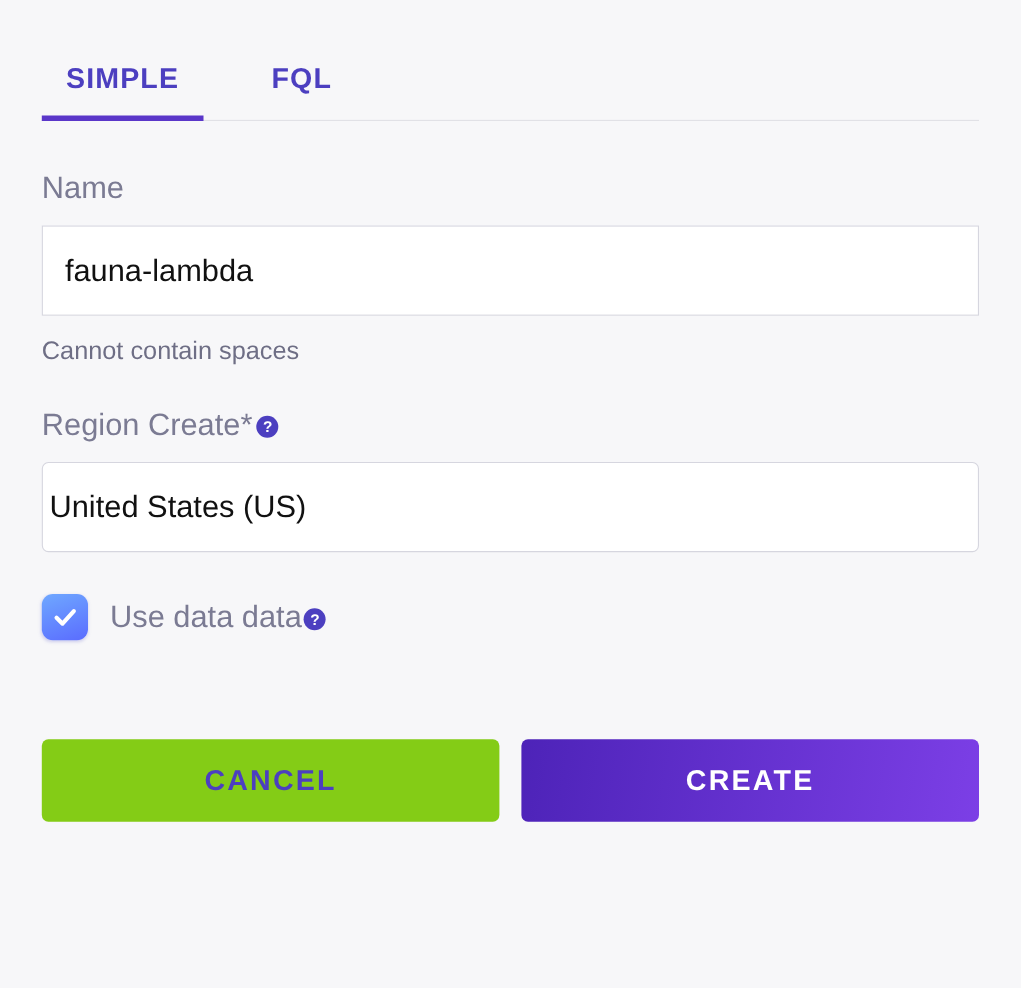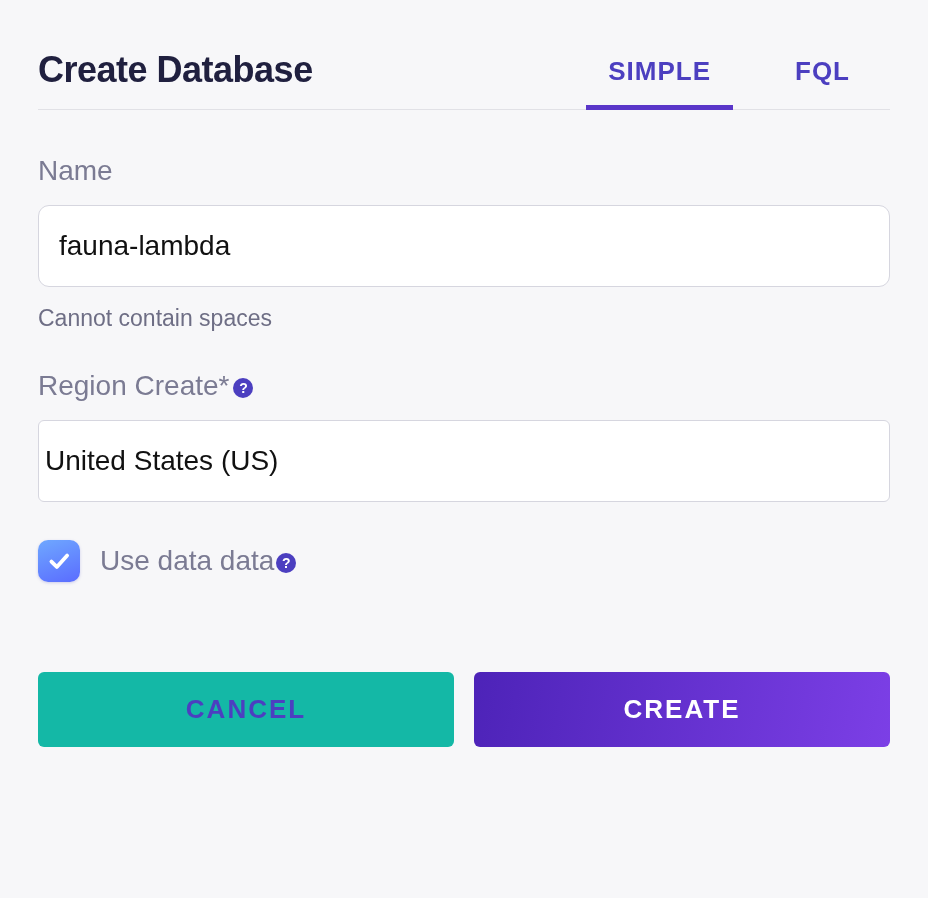--- a/index.html
+++ b/index.html
@@ -67,21 +67,21 @@
       font-size: 14px;
       font-weight: 700;
       margin-left: 2px;
       position: relative;
       top: 2px;
     }
     .input {
       width: 100%;
       background: #fff;
       border: 1px solid #d6d6df;
-      border-radius: 11px;
+      border-radius: 0;
       padding: 24px 20px;
       font-size: 28px;
       color: #111;
       font-family: inherit;
     }
     .hint {
       font-size: 23px;
       color: #6e6e85;
       margin-top: 18px;
     }
@@ -132,34 +132,33 @@
       padding: 22px 0;
       font-size: 26px;
       font-weight: 600;
       letter-spacing: 2px;
       border-radius: 6px;
       border: none;
       cursor: pointer;
       font-family: inherit;
     }
     .btn-cancel {
-      background: #14b8a6;
+      background: #84cc16;
       color: #4c3fc0;
       text-align: center;
     }
     .btn-create {
       background: linear-gradient(100deg, #4d23b8 0%, #7c3fe6 100%);
       color: #fff;
     }
   </style>
 </head>
 <body>
 
 <div class="header">
-  <h1 class="title">Create Database</h1>
   <div class="tabs">
     <div class="tab active">SIMPLE</div>
     <div class="tab">FQL</div>
   </div>
 </div>
 
 <div class="form">
 
   <div class="field-group">
     <div class="field-label">Name</div>

